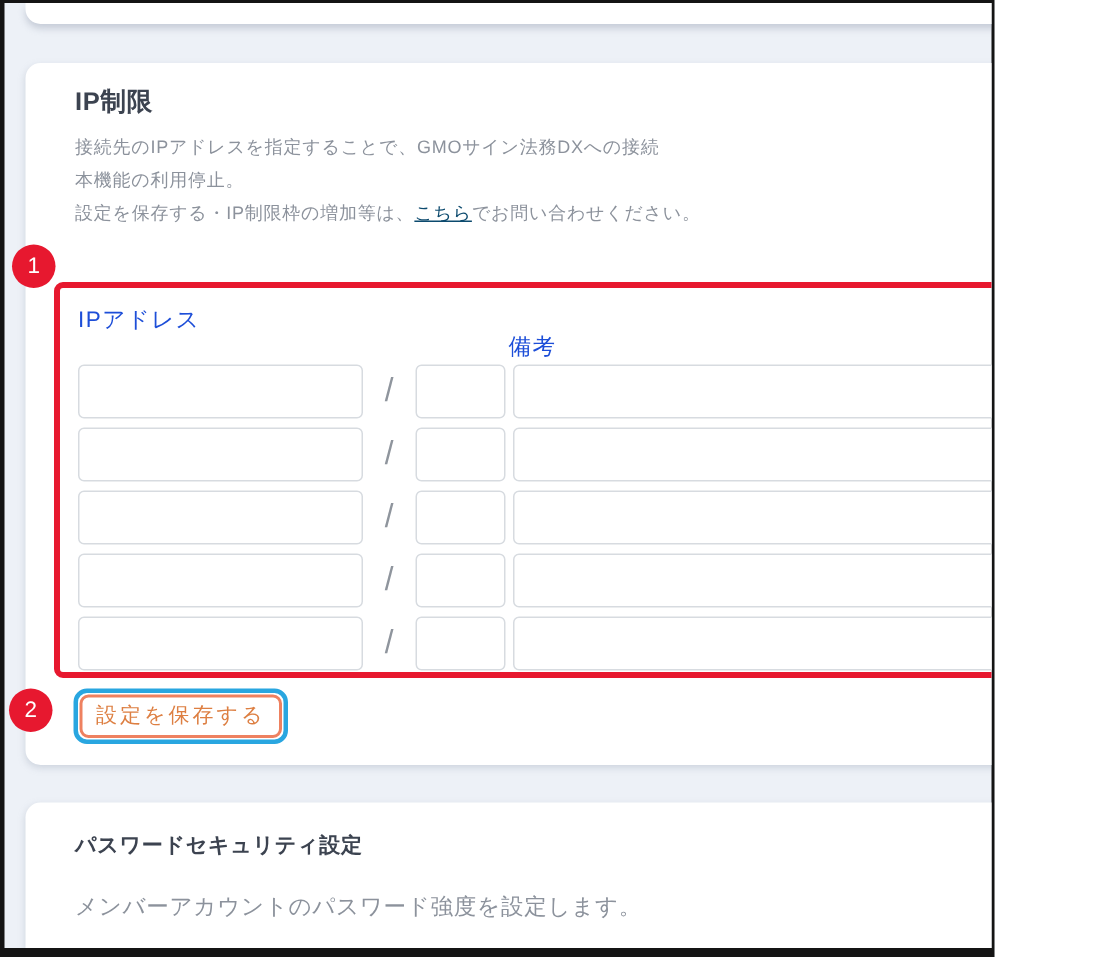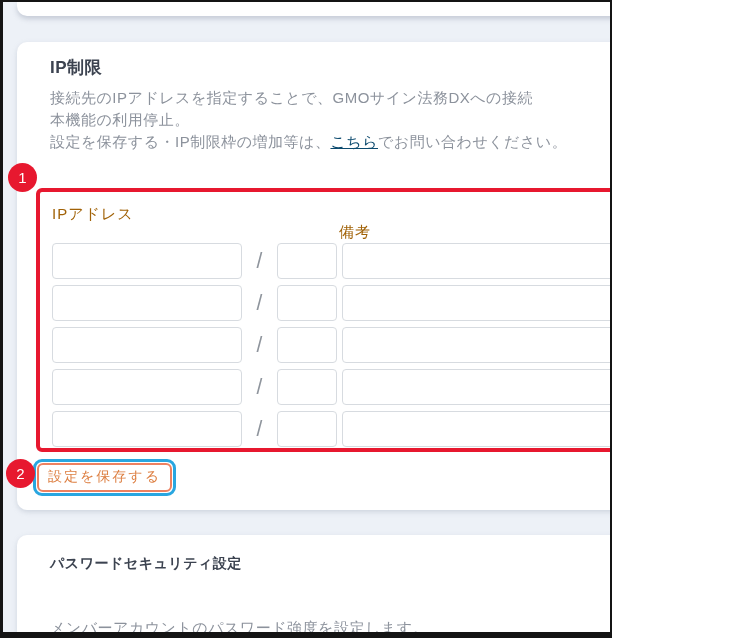--- a/index.html
+++ b/index.html
@@ -1,19 +1,19 @@
 <!DOCTYPE html>
 <html><head>
 <meta charset="utf-8">
 <style>
   * { margin:0; padding:0; box-sizing:border-box; }
   body { width:738px; height:638px; }
   .frame {
     position:relative;
-    width:612px; height:638px;
+    width:663px; height:638px;
     background:#edf1f7;
     border:solid #141414;
     border-width:2px 2px 6px 3px;
     overflow:hidden;
     font-family:"Liberation Sans","DejaVu Sans",sans-serif;
   }
   .card {
     position:absolute; left:14px; width:704px; background:#ffffff;
   }
   .card-top-partial {
@@ -36,32 +36,32 @@
     font-size:17px; font-weight:bold; color:#3c4350;
     letter-spacing:0.5px;
   }
   .status-link {
     position:absolute; right:18px; top:52px;
     font-size:12px; color:#3b82f6; letter-spacing:2px;
     text-decoration:none;
   }
   .desc {
     position:absolute; left:33px; top:45px;
-    font-size:15px; line-height:22px; color:#8c929c;
+    font-size:12px; line-height:22px; color:#8c929c;
     letter-spacing:0.5px;
   }
   .inline-link { color:#0c4a6e; text-decoration:underline; cursor:pointer; }
   .red-box {
     position:absolute; left:19px; top:146px;
     width:664px; height:264px;
     border:4px solid #e7182f; border-radius:6px;
     pointer-events:none; z-index:5;
   }
   .col-header {
-    position:absolute; color:#a16207; font-size:15px; line-height:18px;
+    position:absolute; color:#1d4ed8; font-size:15px; line-height:18px;
     letter-spacing:1px;
   }
   .col-header-ip   { left:35px;  top:163px; }
   .col-header-mask { left:260px; top:155px; width:54px; }
   .col-header-note { left:322px; top:163px;margin-top:18px; }
   .rows-host { position:absolute; left:35px; top:201px; }
   .ip-row { display:flex; align-items:stretch; height:36px; margin-bottom:6px; }
   .ip-row input {
     height:36px; border:1px solid #d7dbe0; border-radius:4px;
     background:#fff; font-size:15px; padding:0 10px; color:#3c4350;
@@ -69,42 +69,42 @@
   }
   .ip-input   { width:190px; }
   .slash {
     width:35px; display:flex; align-items:center; justify-content:center;
     color:#8f959d; font-size:21px; font-weight:normal;
     transform:scaleY(1.05);
   }
   .mask-input { width:60px; }
   .note-input { width:346px; margin-left:5px; }
   .save-annotation {
-    position:absolute; left:16px; top:417px;
+    position:absolute; left:32px; top:417px;
     border:3px solid #29a6e0; border-radius:9px;
     padding:1px; background:#ffffff; z-index:6;
   }
   .save-button {
     display:block;
     border:2px solid #ee8160; border-radius:6px;
     background:#ffffff; color:#dd7f42;
     font-size:14px; letter-spacing:2px; padding:3px 9px 4px 9px;
     font-family:inherit; cursor:pointer; white-space:nowrap;
   }
   .badge {
     position:absolute; width:29px; height:29px; border-radius:50%;
     background:#e7182f; color:#ffffff; font-size:15px;
     display:flex; align-items:center; justify-content:center;
     z-index:10;
   }
   .badge-1 { left:5px; top:161px; }
   .badge-2 { left:3px; top:457px; }
   .pw-title { position:absolute; left:33px; top:20px; font-size:14px; font-weight:bold; color:#3c4350; letter-spacing:0.5px; }
   .pw-edit  { position:absolute; right:20px; top:22px; font-size:17px; color:#701a75; letter-spacing:2px; text-decoration:none; cursor:pointer; }
-  .pw-desc  { position:absolute; left:33px; top:60px; font-size:15px; color:#8c929c; letter-spacing:0.5px;margin-top:24px; }
+  .pw-desc  { position:absolute; left:33px; top:60px; font-size:15px; color:#8c929c; letter-spacing:0.5px; }
 </style>
 </head>
 <body>
 
 <div class="frame">
 
   <div class="card card-top-partial"></div>
 
   <div class="card card-main">
     <div class="card-title">IP制限</div>

